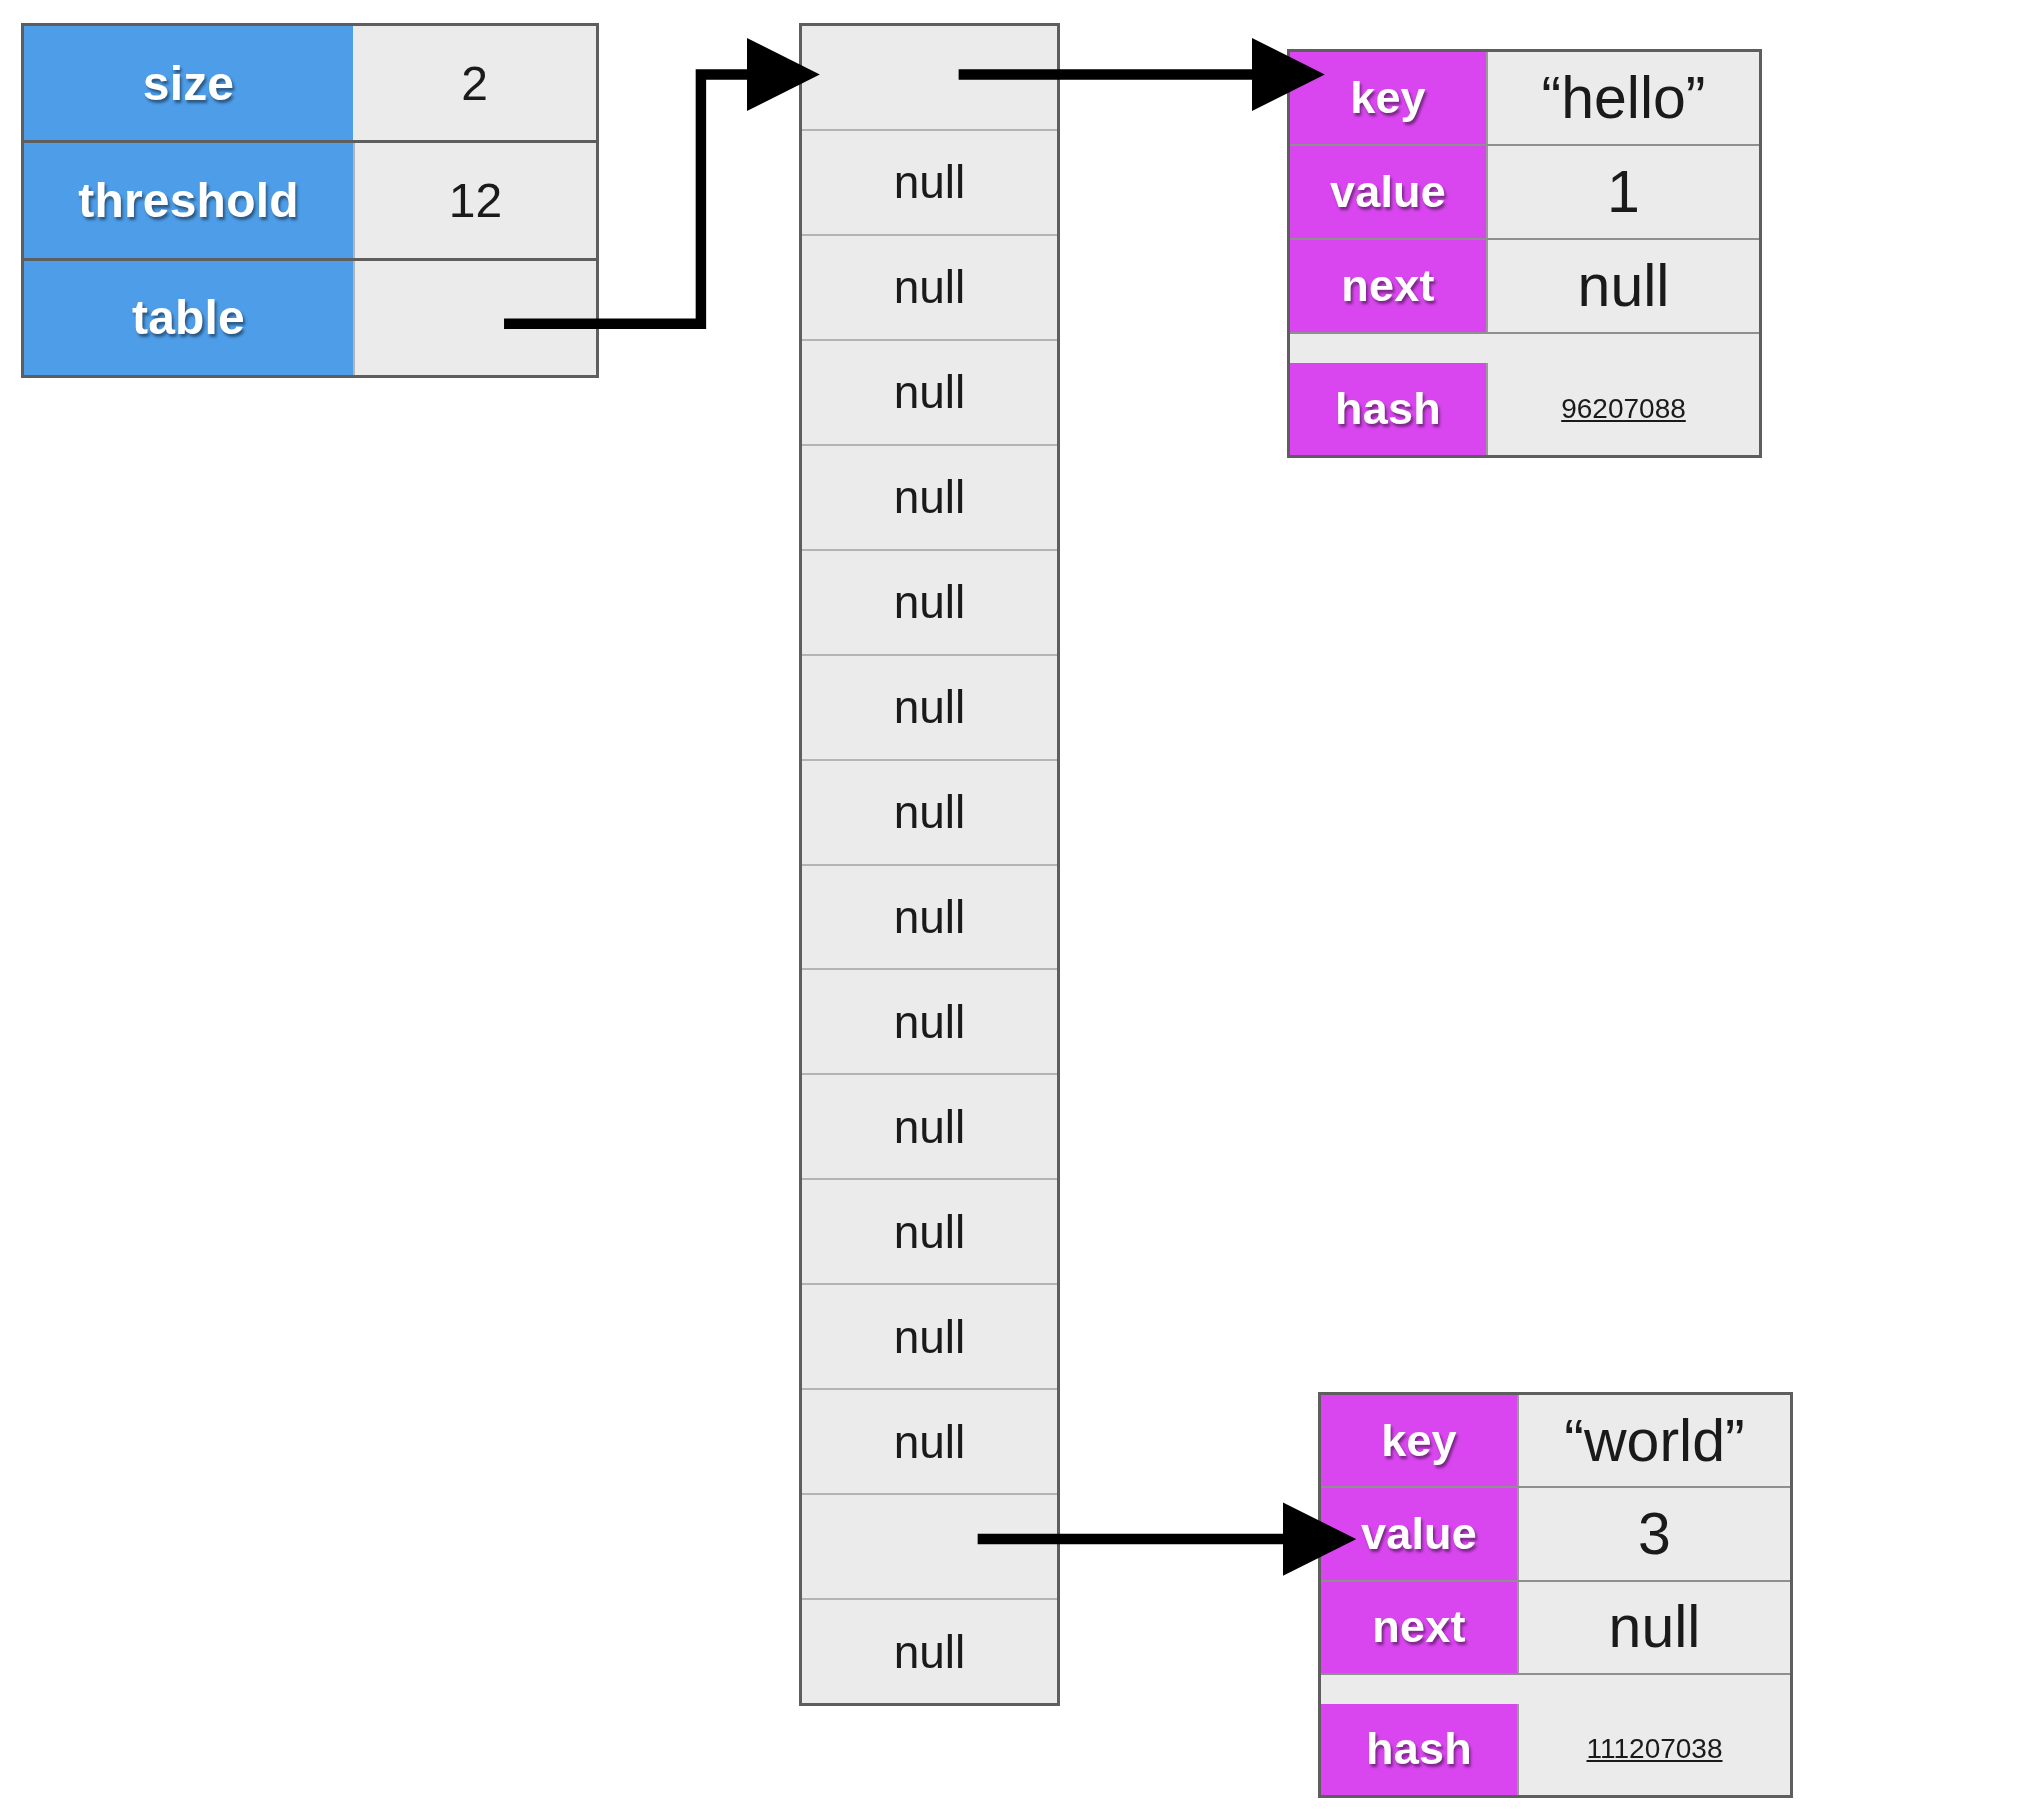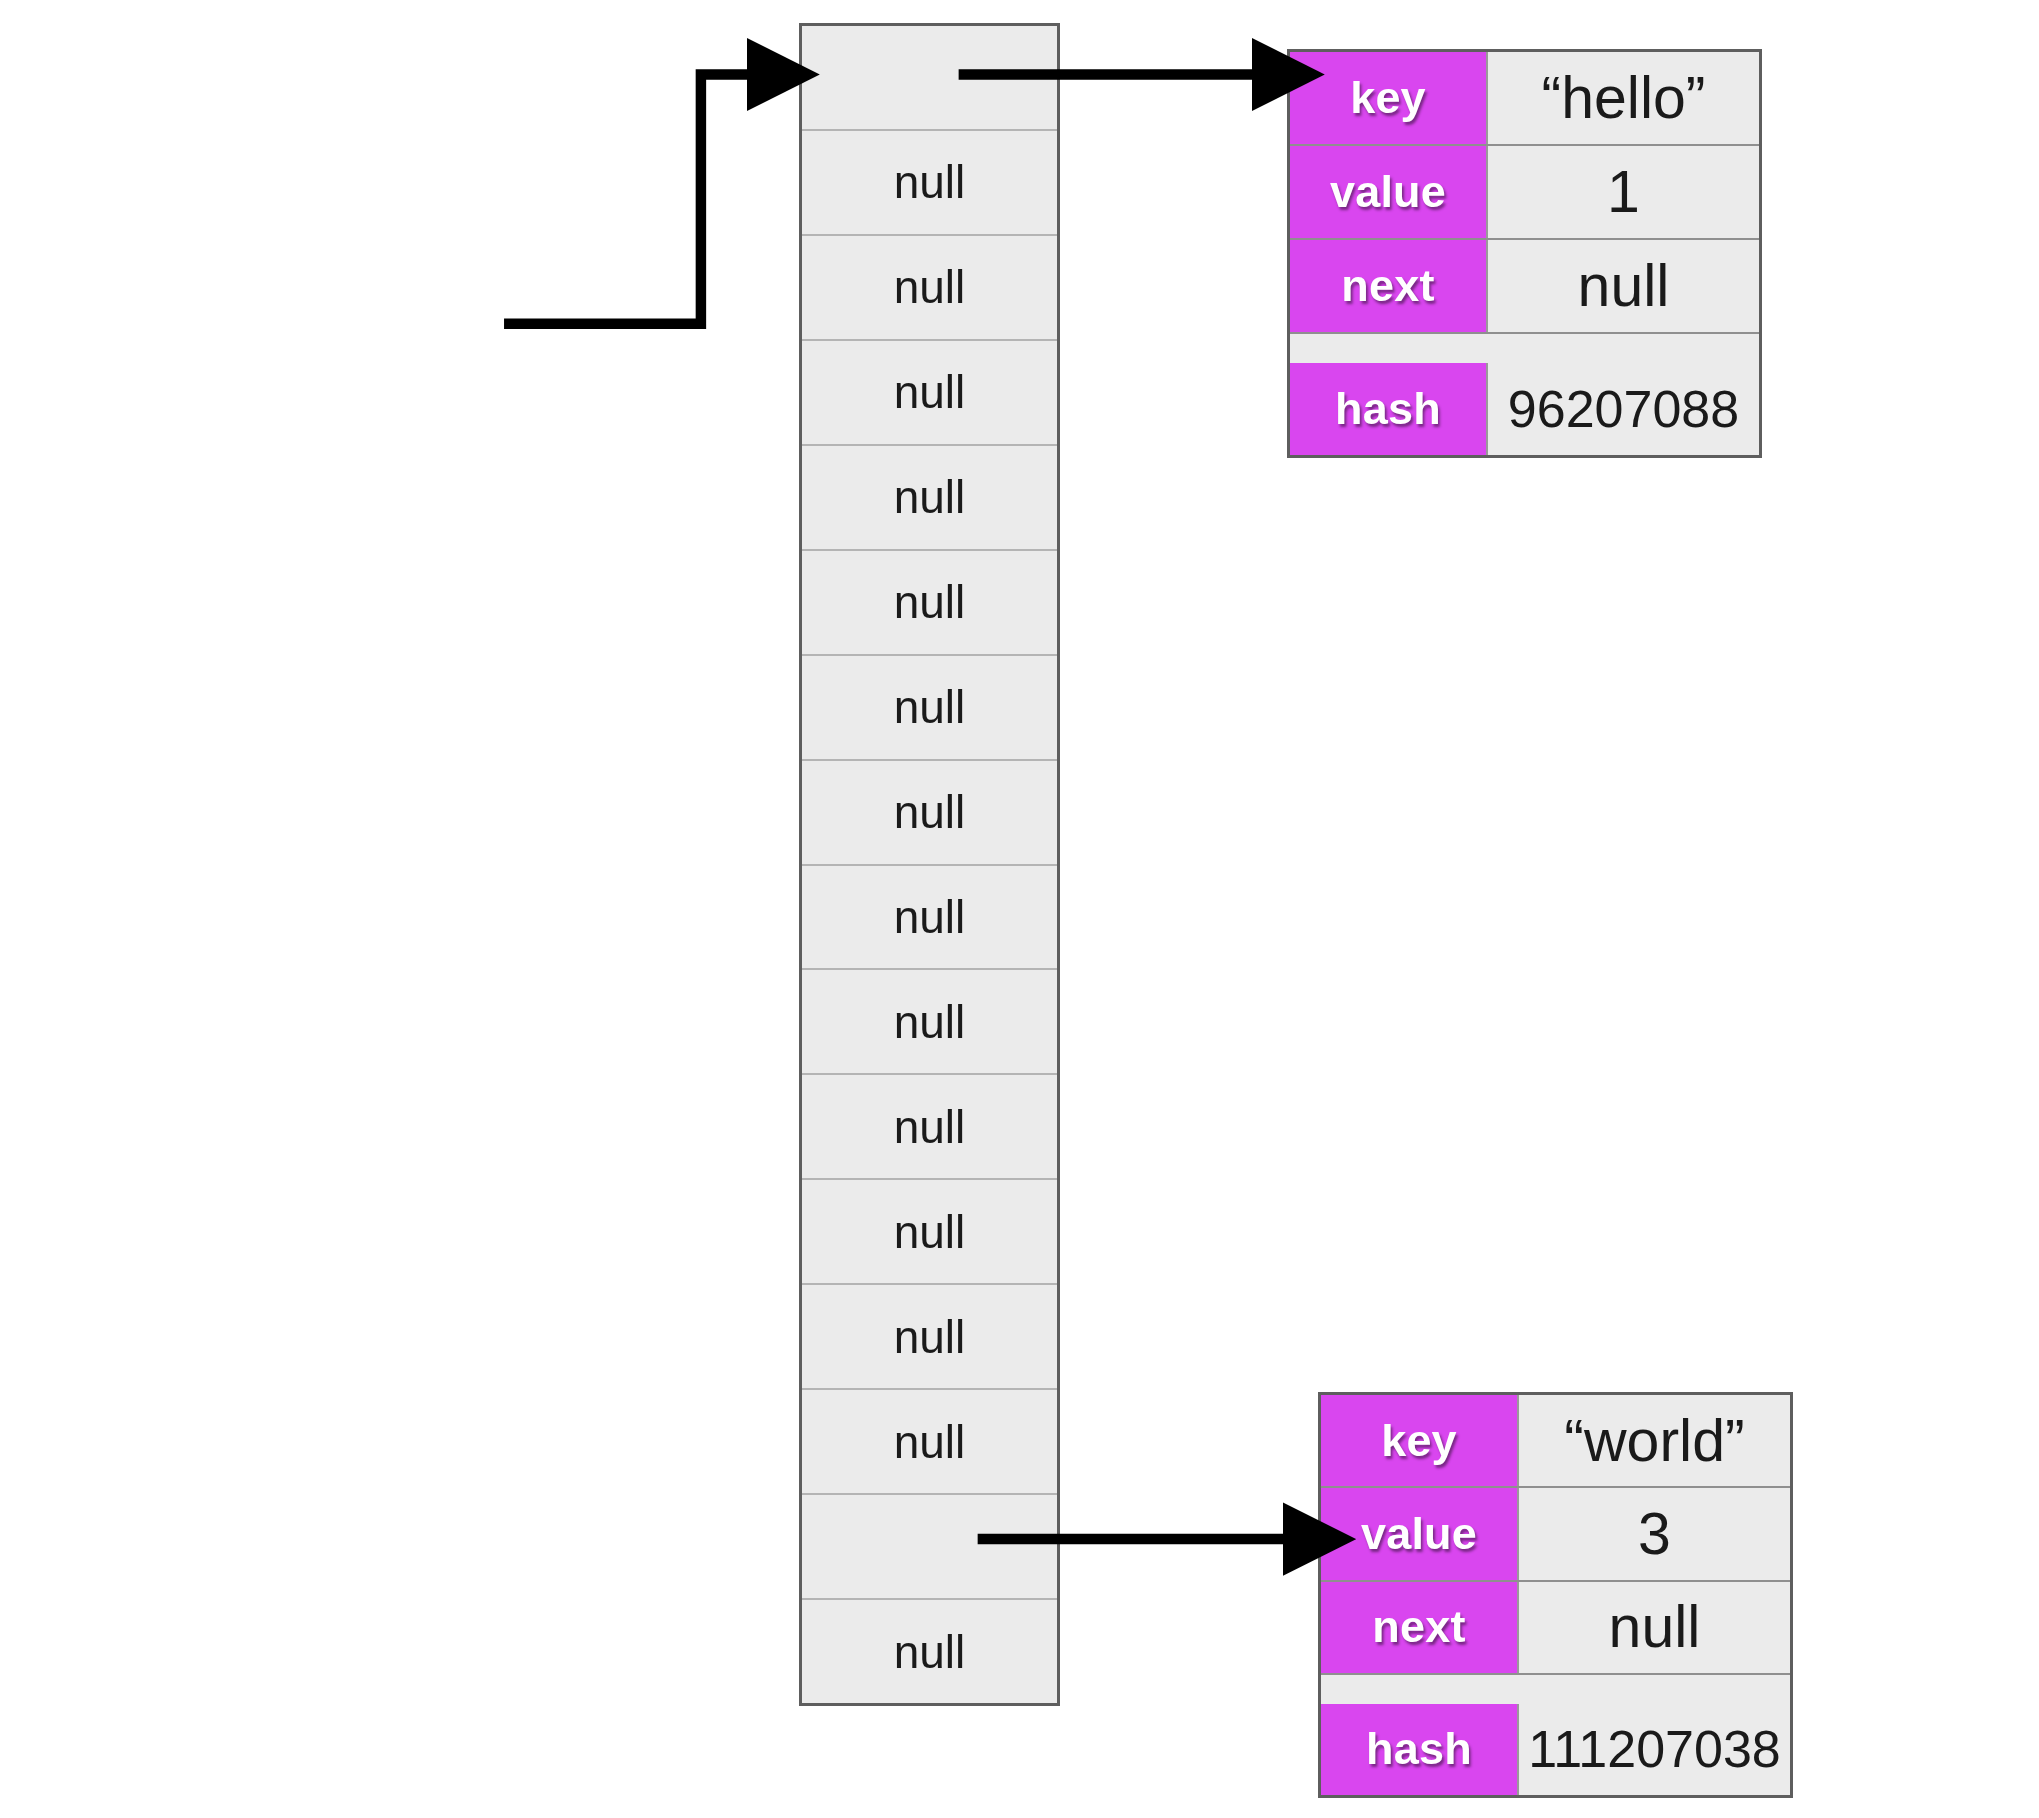--- a/index.html
+++ b/index.html
@@ -115,36 +115,54 @@
     top: 49px;
     width: 475px;
     height: 409px;
   }
   #entry-world {
     left: 1318px;
     top: 1392px;
     width: 475px;
     height: 406px;
   }
-  .entry-node .hash-value { font-size: 52px; }
+  .entry-node .hash-value { font-size: 28px; text-decoration: underline; }
 
   
   #arrow-layer {
     position: absolute;
     left: 0; top: 0;
     width: 2039px;
     height: 1819px;
     pointer-events: none;
   }
 </style>
 </head>
 <body>
 
 <div id="canvas">
 
+  <div class="obj-table" id="hashmap-object">
+
+    <div class="obj-row">
+      <div class="field-label">size</div>
+      <div class="field-value">2</div>
+    </div>
+
+    <div class="obj-row">
+      <div class="field-label">threshold</div>
+      <div class="field-value">12</div>
+    </div>
+
+    <div class="obj-row">
+      <div class="field-label">table</div>
+      <div class="field-value"></div>
+    </div>
+
+  </div>
 
   <div class="obj-table" id="bucket-array">
     <div class="bucket-cell"></div>
     <div class="bucket-cell">null</div>
     <div class="bucket-cell">null</div>
     <div class="bucket-cell">null</div>
     <div class="bucket-cell">null</div>
     <div class="bucket-cell">null</div>
     <div class="bucket-cell">null</div>
     <div class="bucket-cell">null</div>

